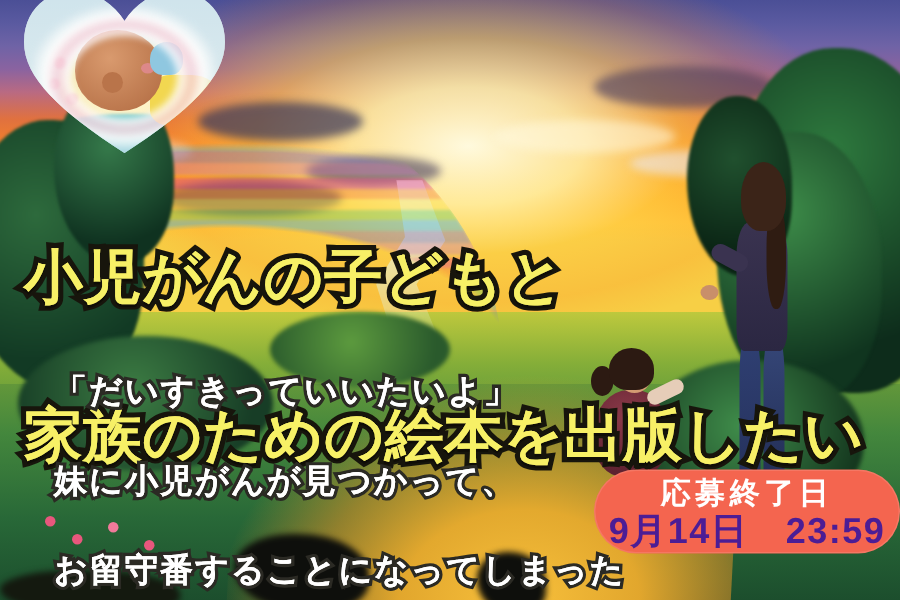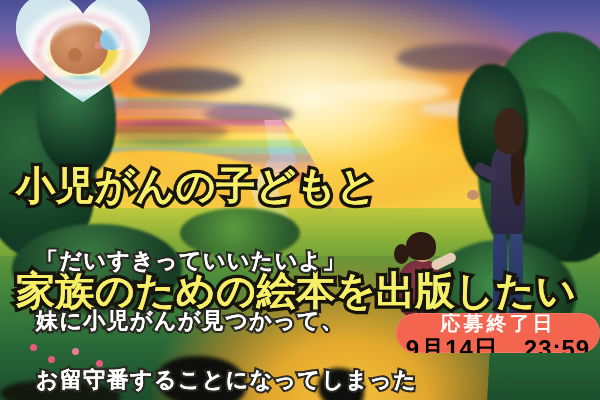--- a/index.html
+++ b/index.html
@@ -159,28 +159,28 @@
     -webkit-text-stroke:4.5px #2b2a24;paint-order:stroke fill;
   }
   .subtitle-top{
     position:absolute;left:36px;top:218px;width:400px;
     font-size:22px;line-height:1.48;color:#ffffff;font-weight:bold;
   }
   .subtitle .st-line,.subtitle-top .st-line{display:block;letter-spacing:1.4px;margin-top:27px;}
 
   
   .badge{
-    position:absolute;left:396px;top:313px;width:204px;height:40px;
+    position:absolute;left:396px;top:313px;width:204px;height:56px;
     border-radius:40px;background:#f4654f;
     box-shadow:inset 0 0 0 1px rgba(255,255,255,.12);
-    display:flex;flex-direction:column;align-items:center;justify-content:flex-start;
+    display:flex;flex-direction:column;align-items:center;justify-content:flex-end;
     overflow:hidden;
   }
   .badge-l1{color:#fff;font-size:20px;font-weight:bold;letter-spacing:3px;line-height:1.05;}
-  .badge-l2{color:#000000;font-size:24px;font-weight:bold;letter-spacing:1px;line-height:1.15;margin-top:1px;white-space:pre;}
+  .badge-l2{color:#4c1d95;font-size:24px;font-weight:bold;letter-spacing:1px;line-height:1.15;margin-top:1px;white-space:pre;}
 </style>
 </head>
 <body>
 
 <div id="banner">
 
   <div class="layer sky"></div>
   <div class="layer">
     <div class="cloud c1"></div>
     <div class="cloud c2"></div>

